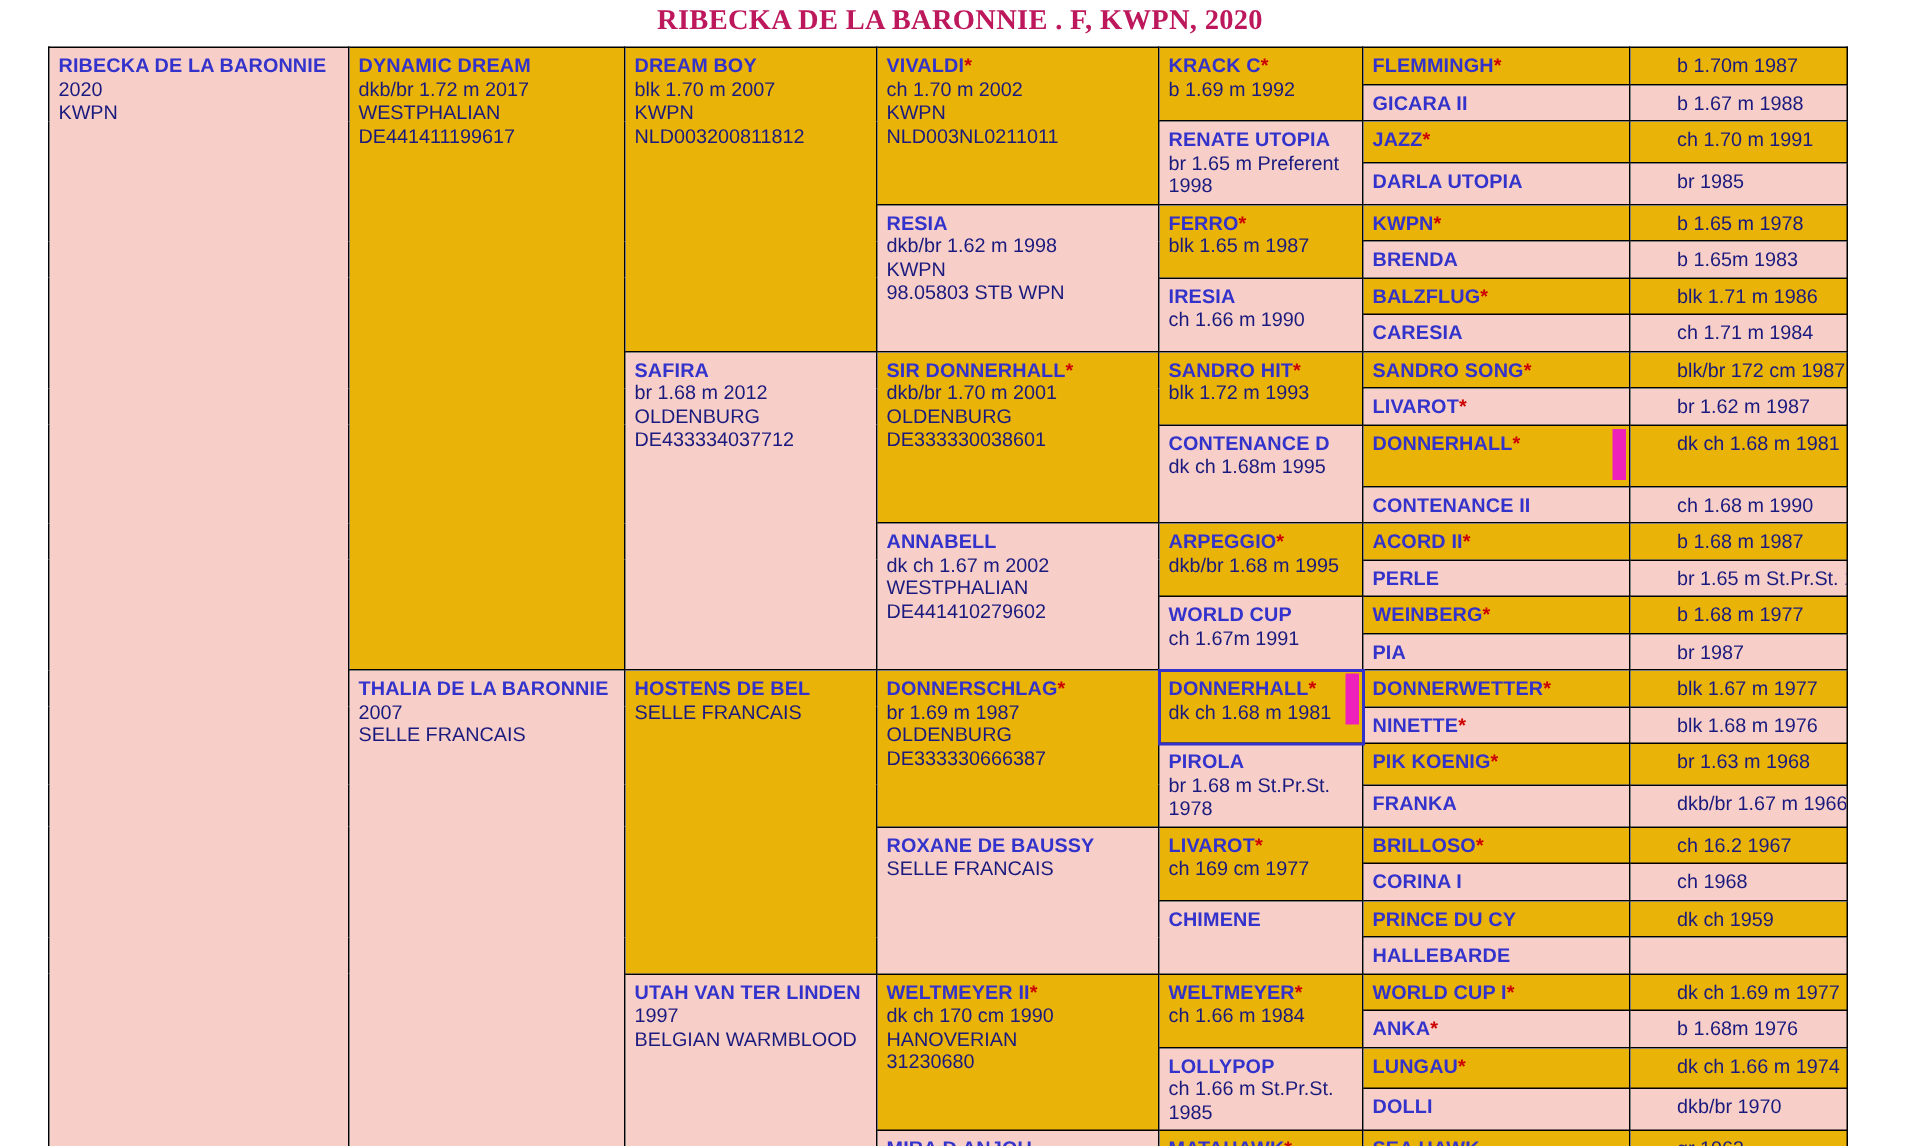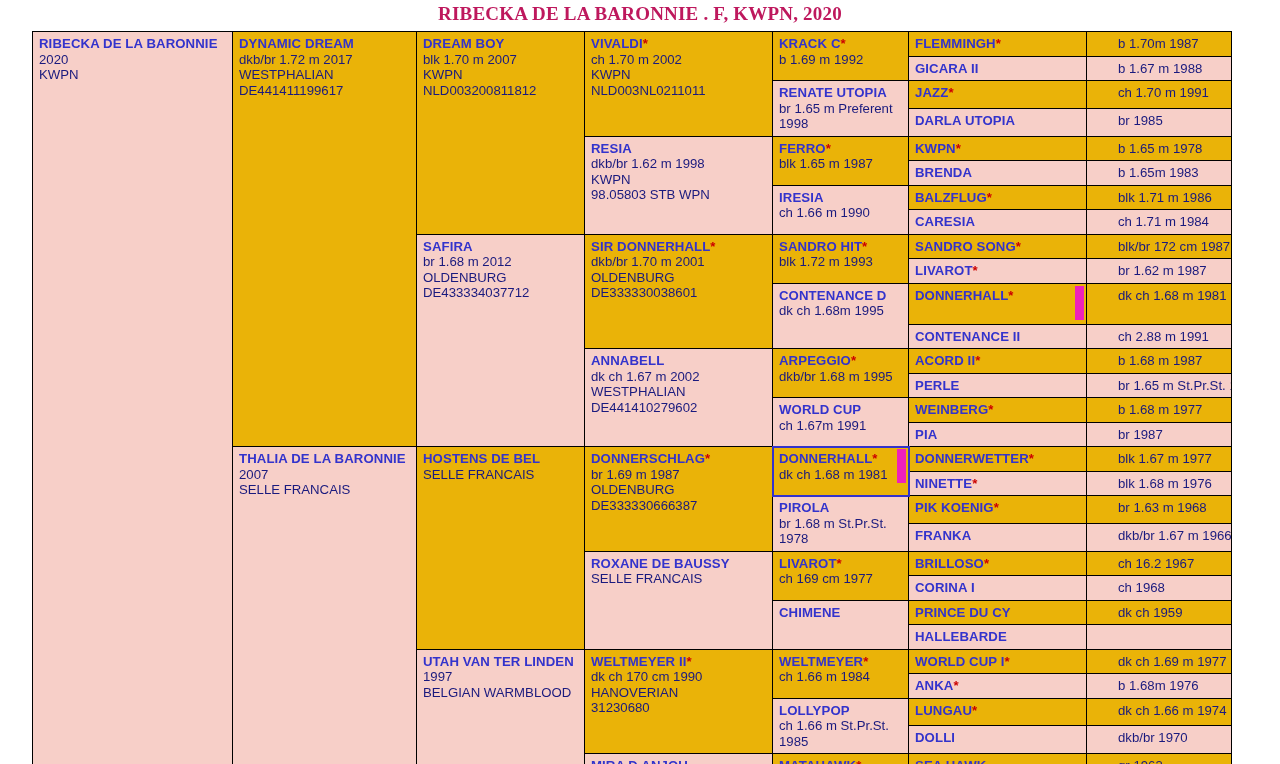--- a/index.html
+++ b/index.html
@@ -246,21 +246,21 @@
         </td>
         <td class="blue">
           <span class="det nowrap">dk ch 1.68 m 1981</span>
         </td>
       </tr>
       <tr>
         <td class="pink">
           <span class="name">CONTENANCE II</span>
         </td>
         <td class="pink">
-          <span class="det nowrap">ch 2.88 m 1991</span>
+          <span class="det nowrap">ch 1.68 m 1990</span>
         </td>
       </tr>
 
       <tr>
         <td class="pink" rowspan="4">
           <span class="name">ANNABELL</span>
           <span class="det">dk ch 1.67 m 2002</span>
           <span class="det">WESTPHALIAN</span>
           <span class="det">DE441410279602</span>
         </td>

